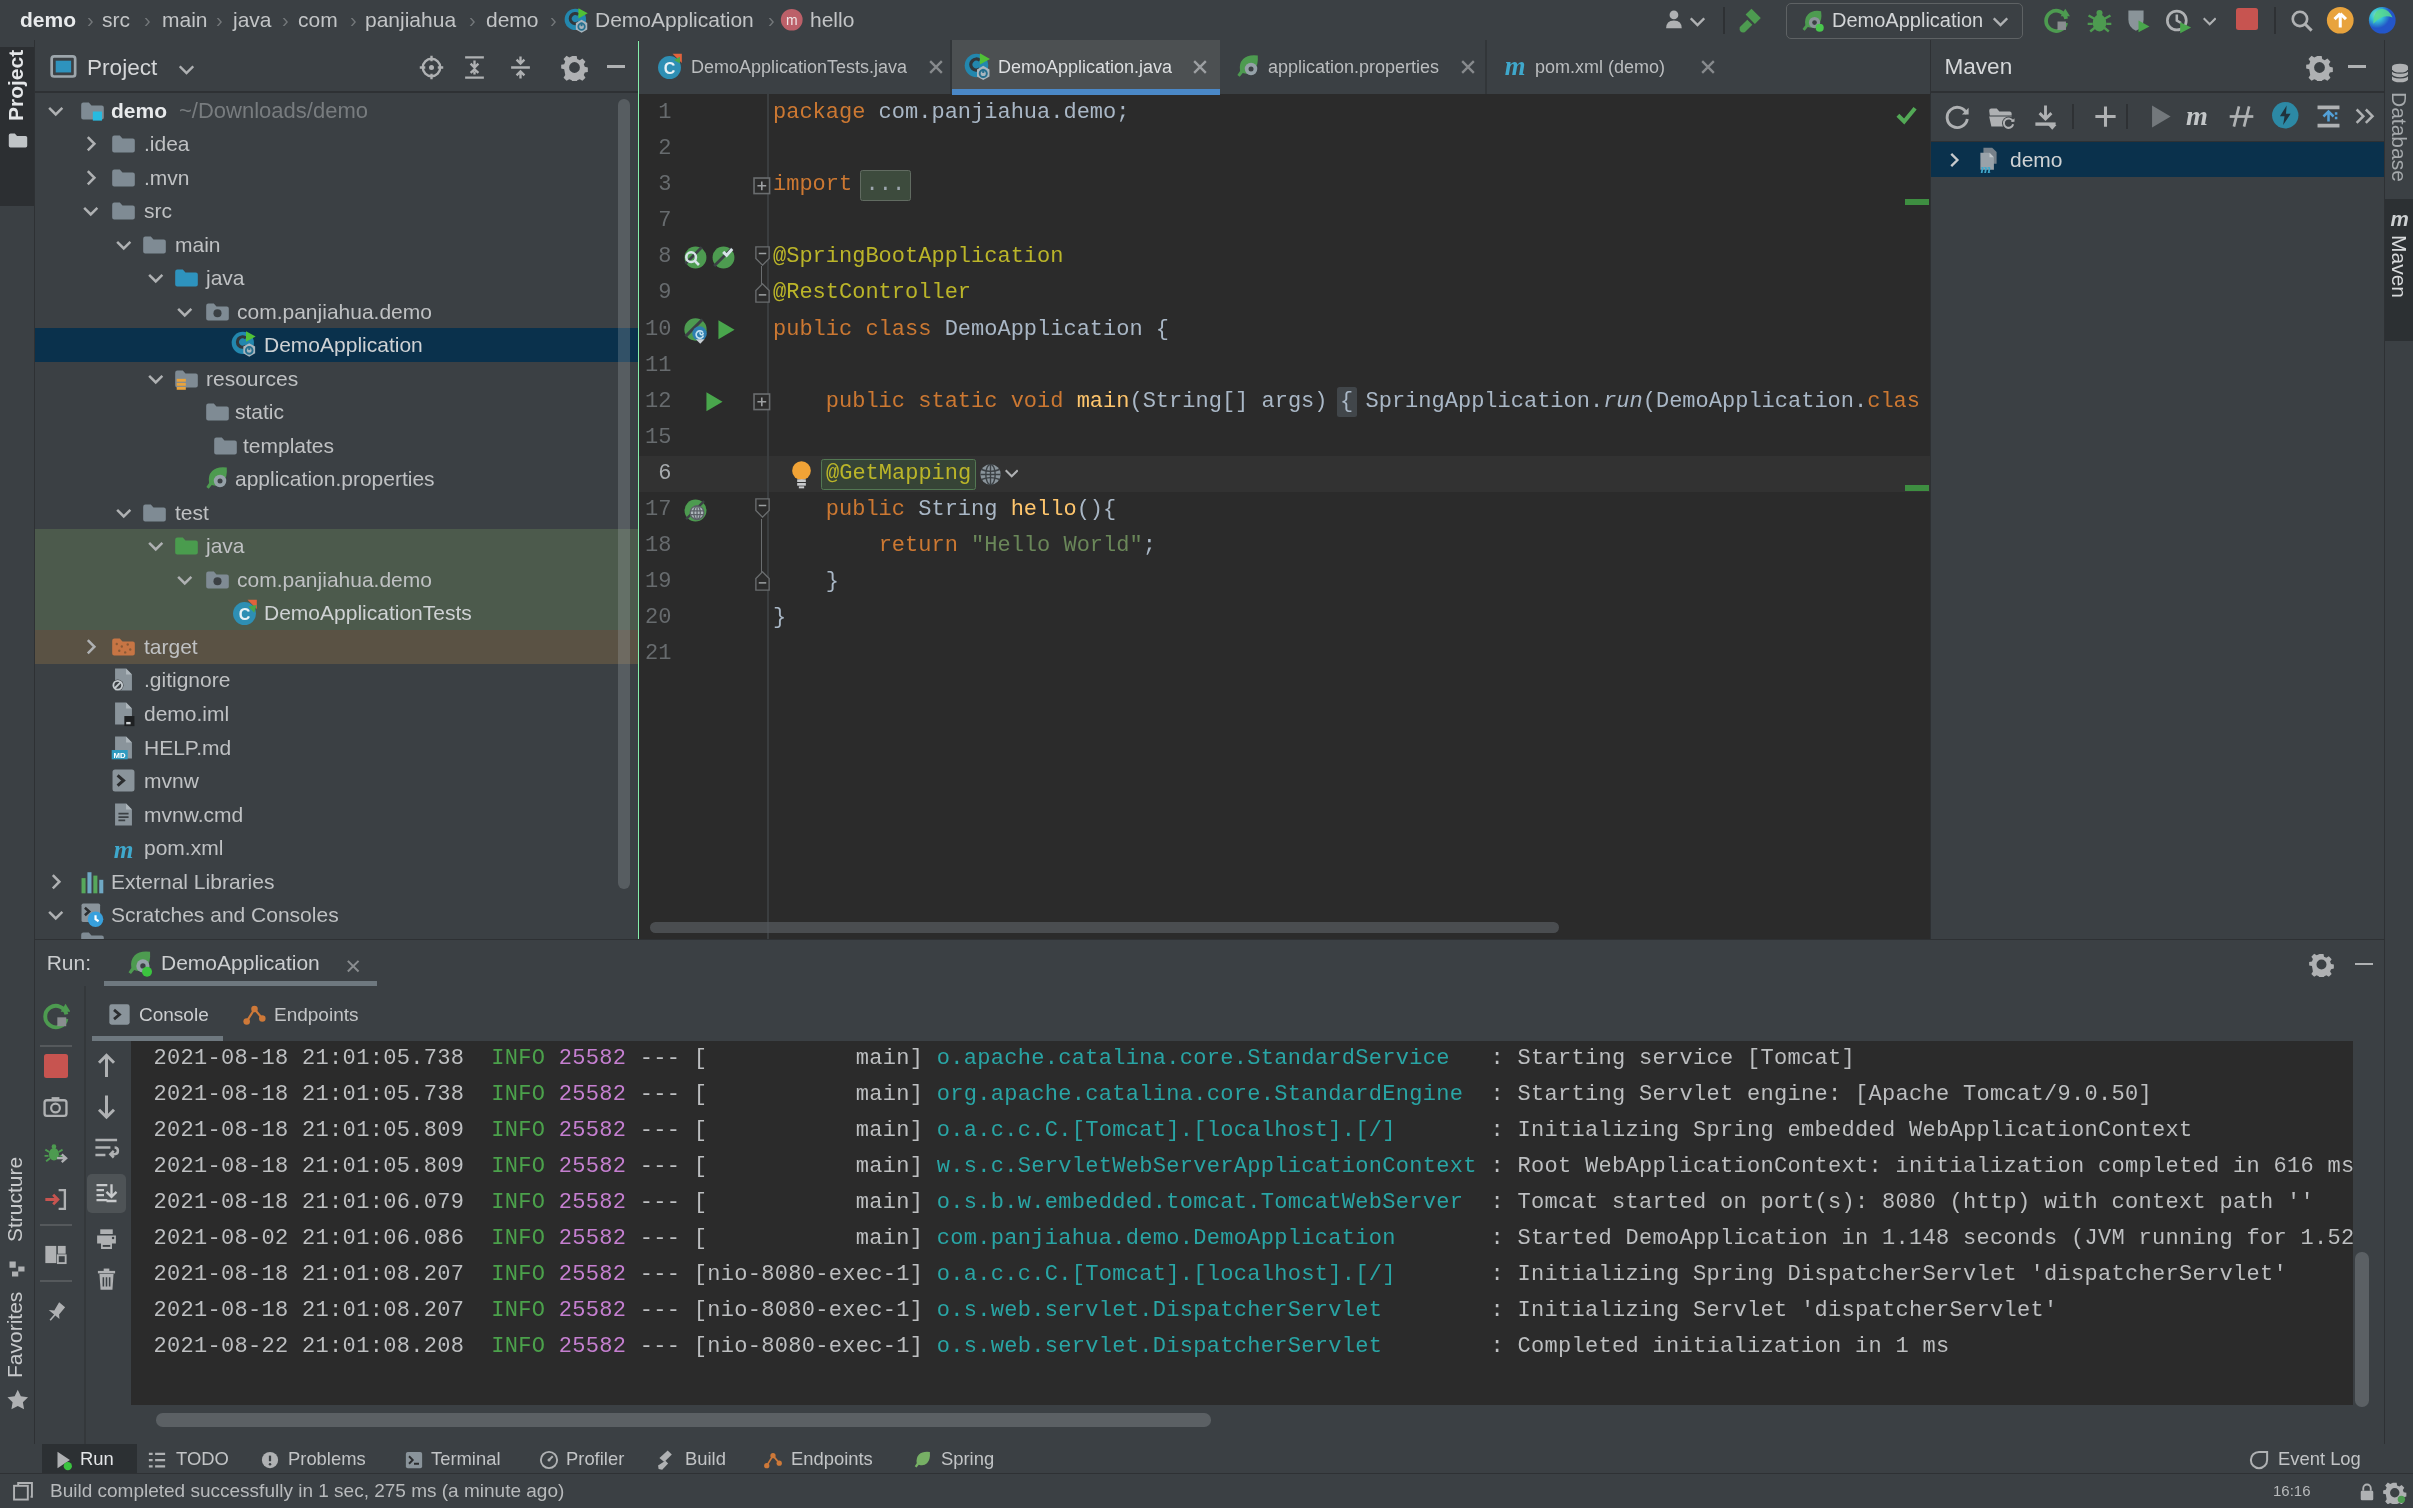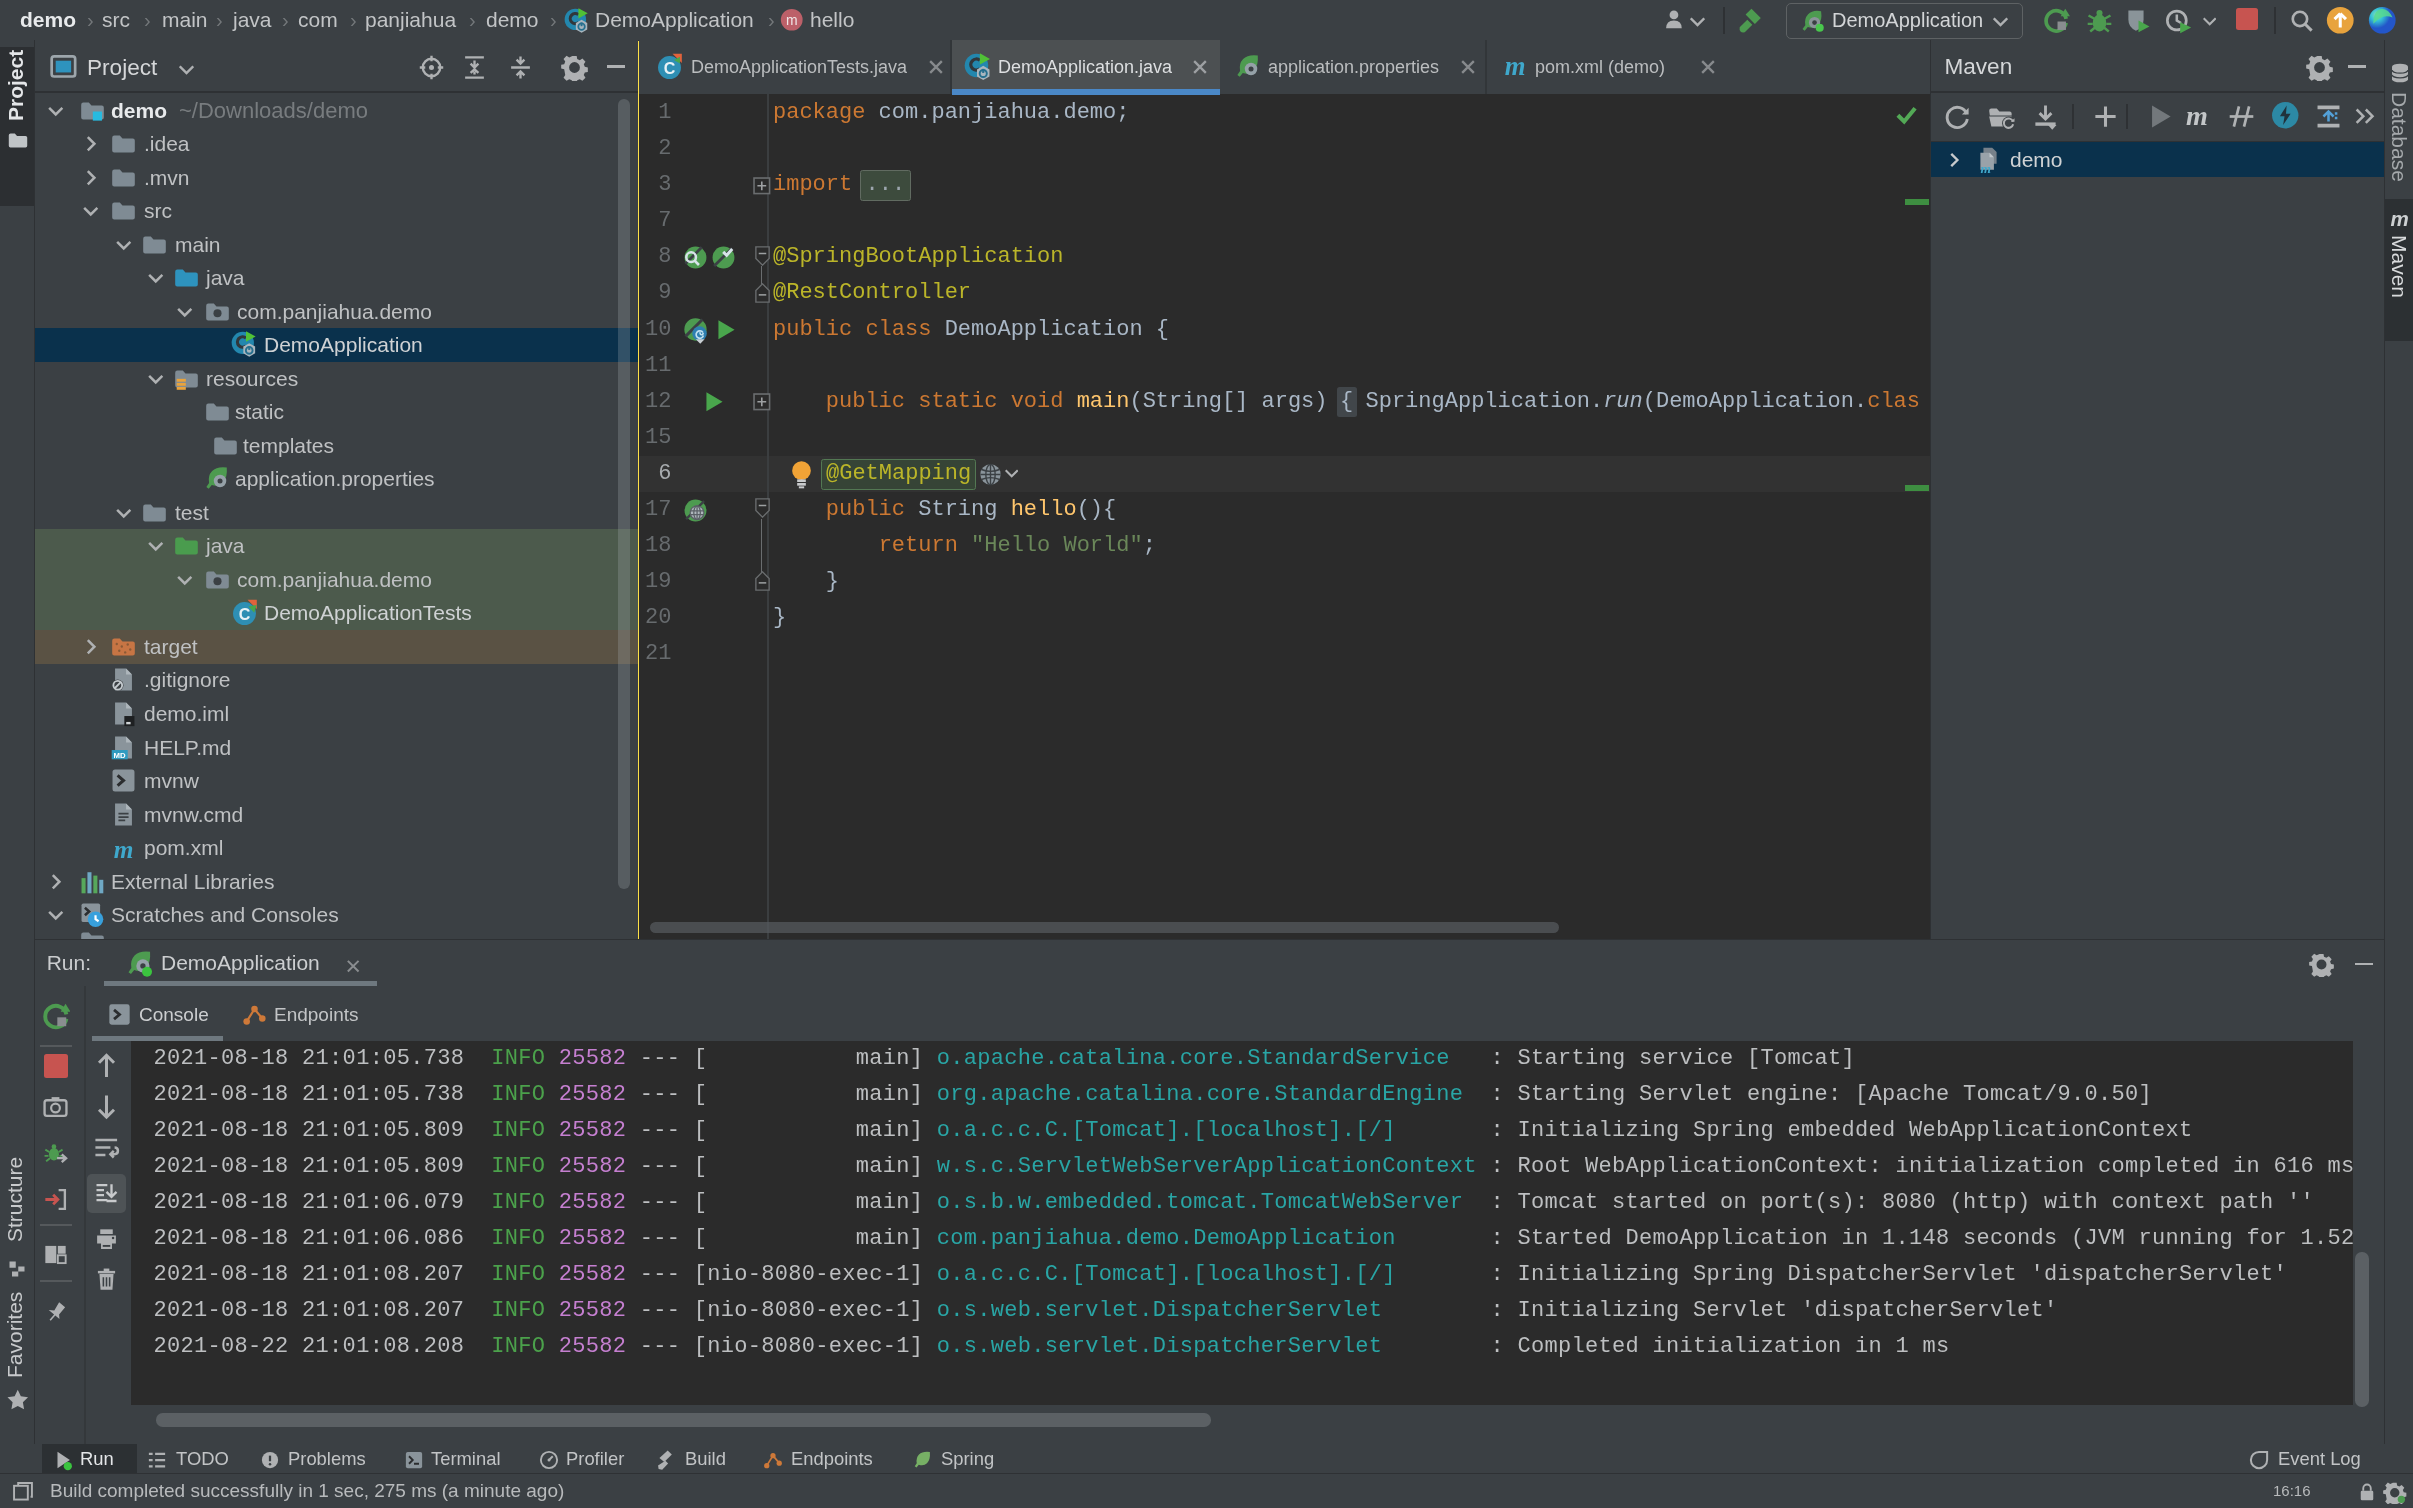--- a/index.html
+++ b/index.html
@@ -1,16 +1,16 @@
 <!DOCTYPE html>
 <html style="font-size:13.4px"><head>
 <meta charset="utf-8">
 <style>
 html,body{margin:0;padding:0;background:#2b2b2b;}
-#root{position:relative;width:2413px;height:1508px;background:#fde047;font-family:"Liberation Sans",sans-serif;overflow:hidden;color:#BCBEC0;}
+#root{position:relative;width:2413px;height:1508px;background:#86efac;font-family:"Liberation Sans",sans-serif;overflow:hidden;color:#BCBEC0;}
 .abs{position:absolute;}
 svg{display:block;}
 
 #topbar{position:absolute;left:0;top:0;width:2413px;height:40px;background:#3B4044;border-bottom:1.7px solid #2E3134;}
 .bc{position:absolute;top:0;height:40px;line-height:40px;font-size:21px;color:#C2C4C6;}
 .bcsep{color:#73777A;font-size:20px;}
 
 #stripeL{position:absolute;left:0;top:40px;width:34px;height:1404px;background:#3B4044;border-right:1.7px solid #2E3134;}
 .vtext{position:absolute;color:#C8CACC;font-size:21px;white-space:nowrap;transform:rotate(-90deg);transform-origin:left top;}
 .vtext2{position:absolute;color:#C8CACC;font-size:21px;white-space:nowrap;transform:rotate(90deg);transform-origin:left top;}
@@ -780,21 +780,21 @@
   </svg>
   <div class="abs" style="left:49px;top:46px;width:1.7px;height:458px;background:#34383B;"></div>
 
   <div id="console">
     <div class="clog" style="top:-33px;">    --- [           main]  : Tomcat initialized with port(s): 8080 (http)</div>
     <div class="clog" style="top:0px;"><span class="ts">2021-08-18 21:01:05.738</span>  <span class="info">INFO</span> <span class="pid">25582</span> --- [           main] <span class="lg">o.apache.catalina.core.StandardService  </span> : Starting service [Tomcat]</div>
     <div class="clog" style="top:36px;"><span class="ts">2021-08-18 21:01:05.738</span>  <span class="info">INFO</span> <span class="pid">25582</span> --- [           main] <span class="lg">org.apache.catalina.core.StandardEngine </span> : Starting Servlet engine: [Apache Tomcat/9.0.50]</div>
     <div class="clog" style="top:72px;"><span class="ts">2021-08-18 21:01:05.809</span>  <span class="info">INFO</span> <span class="pid">25582</span> --- [           main] <span class="lg">o.a.c.c.C.[Tomcat].[localhost].[/]      </span> : Initializing Spring embedded WebApplicationContext</div>
     <div class="clog" style="top:108px;"><span class="ts">2021-08-18 21:01:05.809</span>  <span class="info">INFO</span> <span class="pid">25582</span> --- [           main] <span class="lg">w.s.c.ServletWebServerApplicationContext</span> : Root WebApplicationContext: initialization completed in 616 ms</div>
     <div class="clog" style="top:144px;"><span class="ts">2021-08-18 21:01:06.079</span>  <span class="info">INFO</span> <span class="pid">25582</span> --- [           main] <span class="lg">o.s.b.w.embedded.tomcat.TomcatWebServer </span> : Tomcat started on port(s): 8080 (http) with context path ''</div>
-    <div class="clog" style="top:180px;"><span class="ts">2021-08-18 21:01:06.086</span>  <span class="info">INFO</span> <span class="pid">25582</span> --- [           main] <span class="lg">com.panjiahua.demo.DemoApplication      </span> : Started DemoApplication in 1.148 seconds (JVM running for 1.526)</div>
+    <div class="clog" style="top:180px;"><span class="ts">2021-08-02 21:01:06.086</span>  <span class="info">INFO</span> <span class="pid">25582</span> --- [           main] <span class="lg">com.panjiahua.demo.DemoApplication      </span> : Started DemoApplication in 1.148 seconds (JVM running for 1.526)</div>
     <div class="clog" style="top:216px;"><span class="ts">2021-08-18 21:01:08.207</span>  <span class="info">INFO</span> <span class="pid">25582</span> --- [nio-8080-exec-1] <span class="lg">o.a.c.c.C.[Tomcat].[localhost].[/]      </span> : Initializing Spring DispatcherServlet 'dispatcherServlet'</div>
     <div class="clog" style="top:252px;"><span class="ts">2021-08-18 21:01:08.207</span>  <span class="info">INFO</span> <span class="pid">25582</span> --- [nio-8080-exec-1] <span class="lg">o.s.web.servlet.DispatcherServlet       </span> : Initializing Servlet 'dispatcherServlet'</div>
     <div class="clog" style="top:288px;"><span class="ts">2021-08-22 21:01:08.208</span>  <span class="info">INFO</span> <span class="pid">25582</span> --- [nio-8080-exec-1] <span class="lg">o.s.web.servlet.DispatcherServlet       </span> : Completed initialization in 1 ms</div>
   </div>
   <div class="abs" style="left:121px;top:473px;width:1055px;height:14.2px;background:#5B6064;border-radius:6.7px;"></div>
   <div class="abs" style="left:2320px;top:312px;width:14.2px;height:155px;background:#5B6064;border-radius:6.7px;"></div>
 </div>
 <div id="botbar">
   <div class="abs" style="left:42px;top:0;width:95px;height:29px;background:#2C3033;"></div>
   <svg class="abs" style="left:52px;top:5px;" width="22" height="22" viewBox="0 0 16 16">

